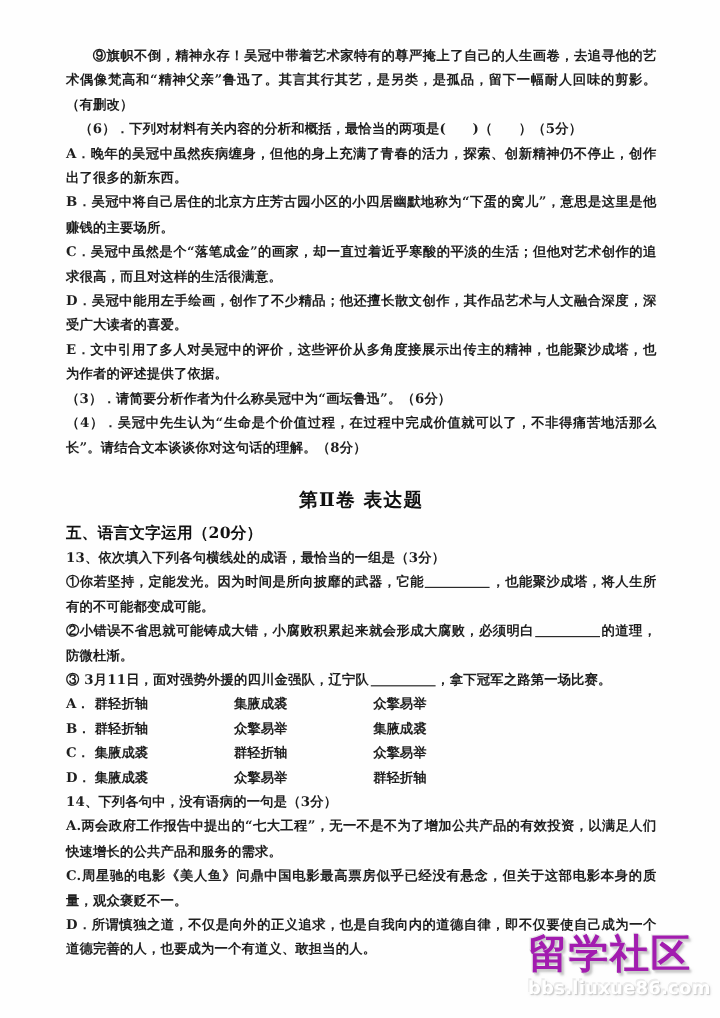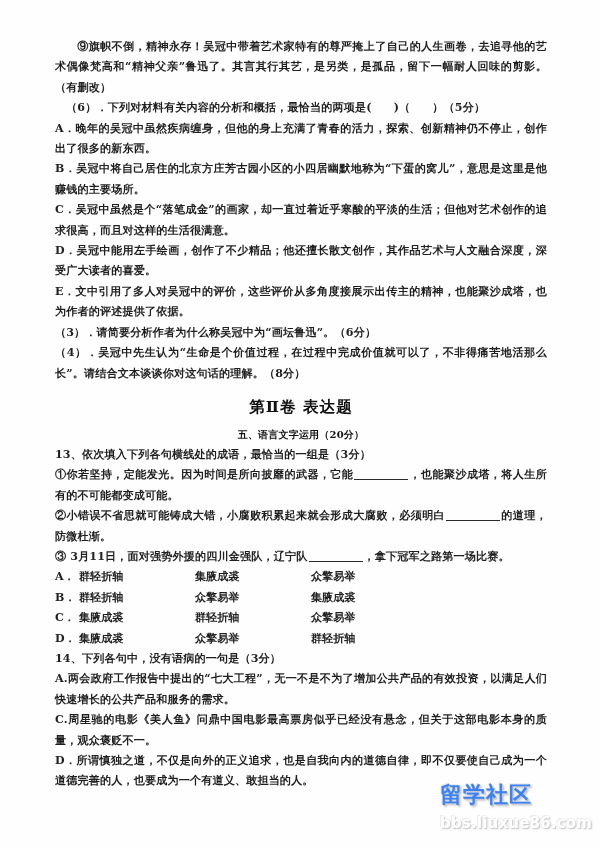--- a/index.html
+++ b/index.html
@@ -40,32 +40,31 @@
     font-weight: 600;
     color: #1f1f1f;
   }
   .indent2 { text-indent: 2em; }
   .indent1 { text-indent: 1em; }
   .vol-title {
     font-size: 15.6px;
     line-height: 30px;
     font-weight: 700;
     text-align: center;
-    margin: 8px 0 2px 0;
+    margin: 18px 0 2px 0;
     letter-spacing: 1px;
     color: #111;
   }
   .sec-title {
-    font-size: 10px;
+    font-size: 13px;
     line-height: 21px;
     font-weight: 800;
     margin: 0;
     letter-spacing: 0.2px;
     color: #111;
-    text-align: center;
   }
   .blank-long {
     display: inline-block;
     width: 54px;
     border-bottom: 1.1px solid #2a2a2a;
     vertical-align: -2px;
     margin: 0 1px;
   }
   .paren-gap {
     display: inline-block;
@@ -96,24 +95,24 @@
     position: absolute;
     right: 8px;
     bottom: 6px;
     width: 152px;
     height: 66px;
     pointer-events: none;
     user-select: none;
   }
   .wm-main {
     font-family: "DejaVu Sans", "Liberation Sans", sans-serif;
-    font-size: 22px;
+    font-size: 33px;
     font-weight: 800;
     letter-spacing: 1px;
-    color: #3b82f6;
+    color: #a21caf;
     text-shadow:
       1px 1px 0 #c8c8c8,
       -1px -1px 0 #e9e9e9,
       2px 2px 2px rgba(150,150,150,0.55);
     line-height: 38px;
     white-space: nowrap;
   }
   .wm-sub {
     font-family: "DejaVu Sans", "Liberation Sans", sans-serif;
     font-size: 15px;

